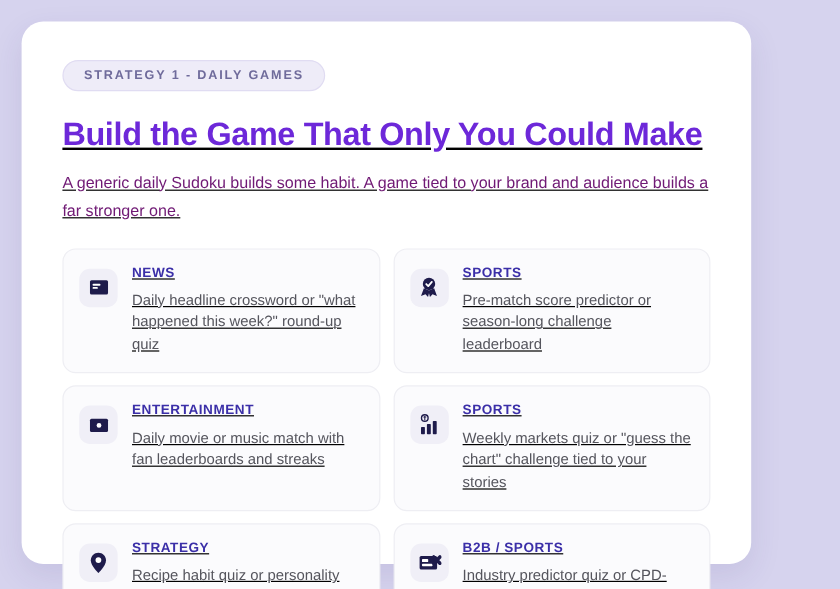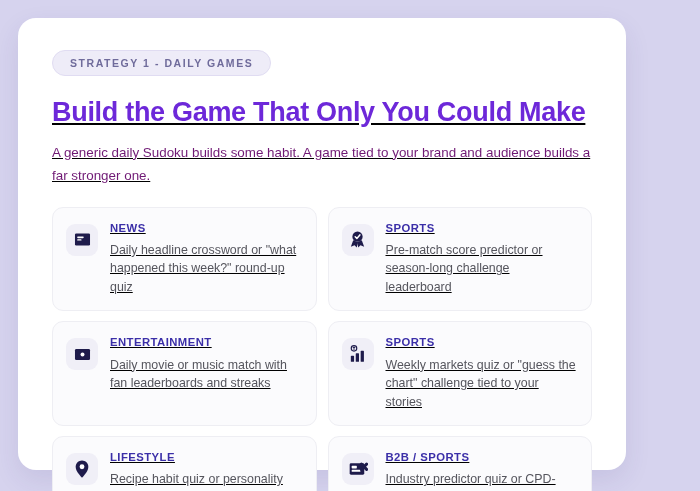--- a/index.html
+++ b/index.html
@@ -183,21 +183,21 @@
     </div>
 
     <div class="cat-card">
       <span class="icon-tile">
         <svg width="20" height="20" viewBox="0 0 24 24" aria-hidden="true">
           <path d="M12 1.9 C7.8 1.9 4.4 5.3 4.4 9.5 C4.4 15.2 12 22.3 12 22.3 C12 22.3 19.6 15.2 19.6 9.5 C19.6 5.3 16.2 1.9 12 1.9 Z" fill="#1e1b4b"></path>
           <circle cx="12" cy="9.3" r="2.9" fill="#ffffff"></circle>
         </svg>
       </span>
       <div class="cat-body">
-        <div class="cat-label">LIFESTYLE</div>
+        <div class="cat-label">STRATEGY</div>
         <div class="cat-desc">Recipe habit quiz or personality test recommending products</div>
       </div>
     </div>
 
     <div class="cat-card">
       <span class="icon-tile">
         <svg width="20" height="20" viewBox="0 0 24 24" aria-hidden="true">
           <rect x="2" y="5.2" width="17.5" height="13.6" rx="1.6" fill="#1e1b4b"></rect>
           <rect x="4.4" y="8.2" width="6.2" height="3.1" rx="0.7" fill="#ffffff"></rect>
           <rect x="4.4" y="13" width="10.5" height="2.4" rx="0.7" fill="#ffffff"></rect>

